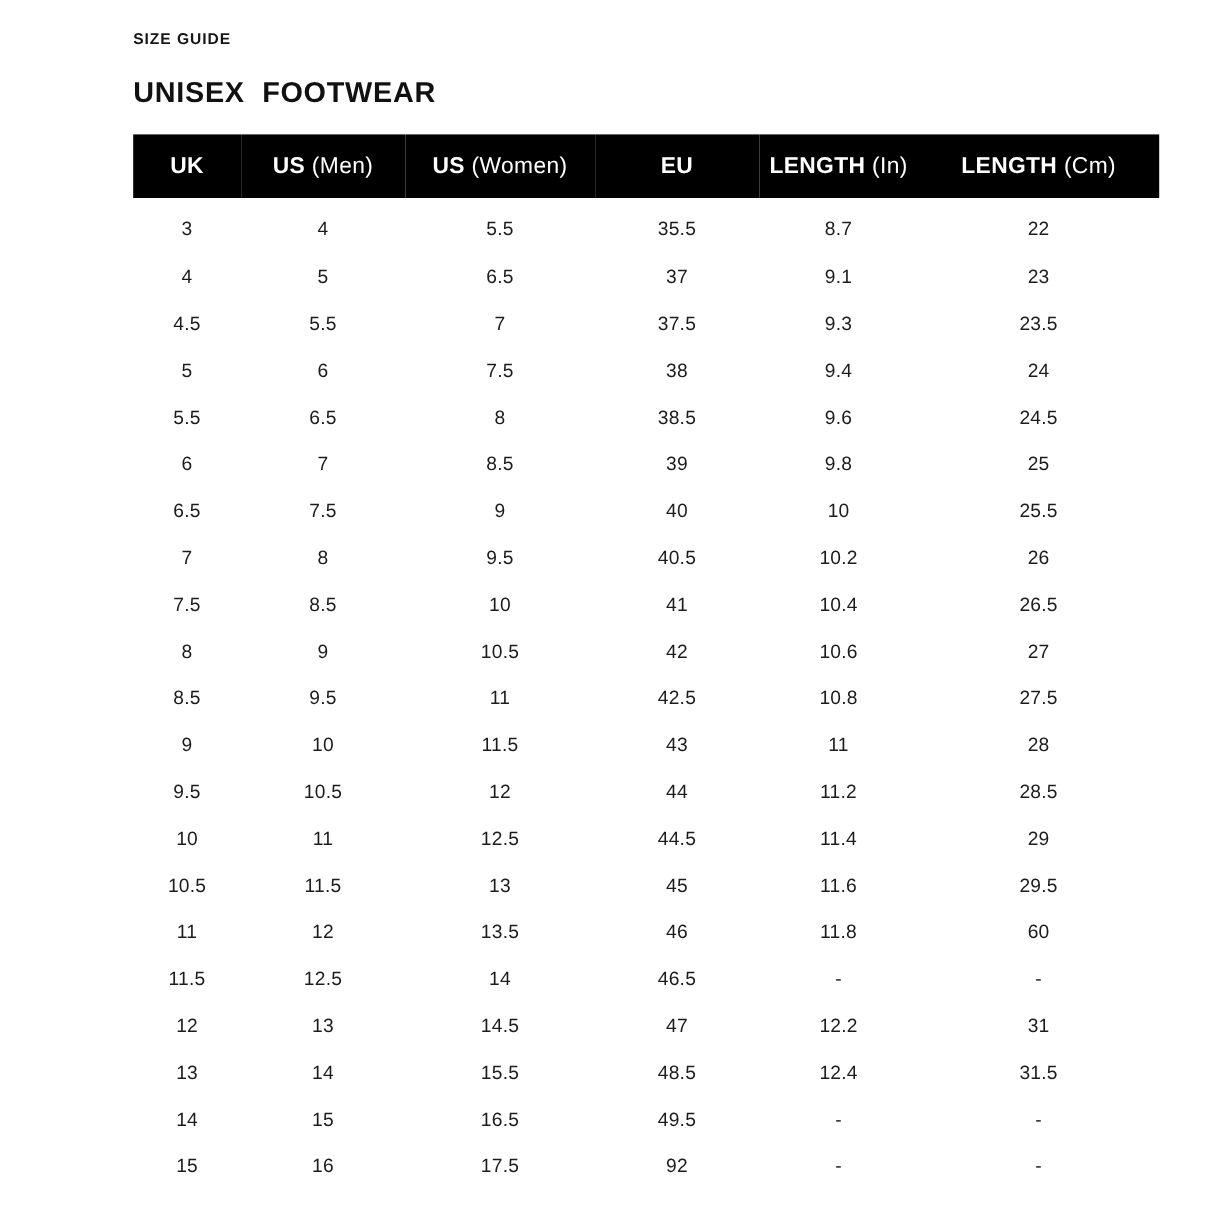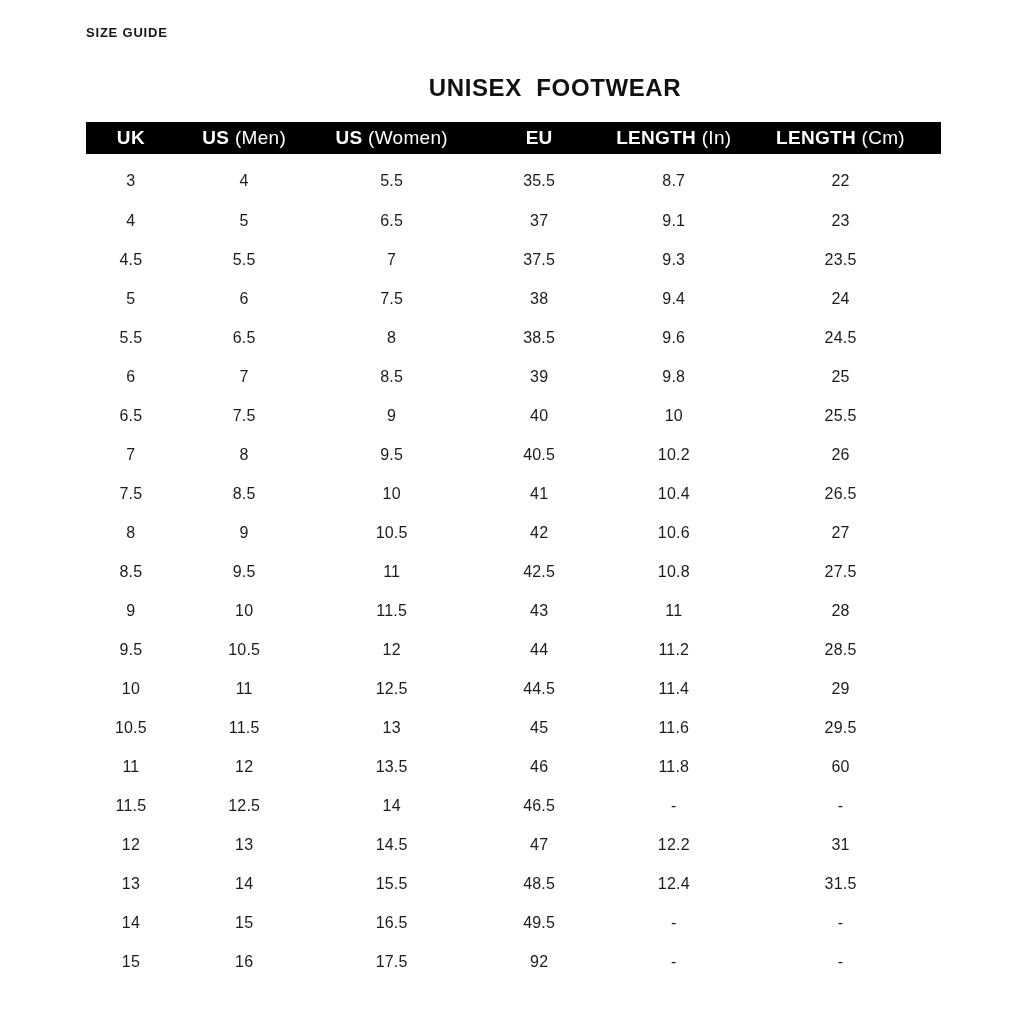--- a/index.html
+++ b/index.html
@@ -5,49 +5,48 @@
   * { margin: 0; padding: 0; box-sizing: border-box; }
   html, body {
     width: 1024px;
     height: 1024px;
     background: #ffffff;
     font-family: "Liberation Sans", sans-serif;
     color: #161616;
     overflow: hidden;
   }
   .content {
-    padding: 25px 0 0 86px;
+    padding: 25px 0 0 111px;
   }
   .eyebrow {
     font-size: 13px;
     font-weight: 700;
     letter-spacing: 0.8px;
     color: #161616;
     line-height: 15px;
   }
   .page-title {
-    margin-top: 34px;
+    margin-top: 24px;
     font-size: 24px;
     font-weight: 800;
     letter-spacing: 0.6px;
     color: #111111;
     line-height: 27px;
     white-space: pre; 
-    text-align: center;
   }
   table.size-chart {
     margin-top: 21px;
     width: 855px;
     border-collapse: collapse;
     table-layout: fixed;
   }
   thead th {
     background: #000000;
     color: #ffffff;
-    height: 32px;
+    height: 53px;
     font-size: 19px;
     font-weight: 700;
     text-align: center;
     vertical-align: middle;
     white-space: nowrap;
     letter-spacing: 0.3px;
   }
   thead th .hdr-normal {
     font-weight: 400;
   }

